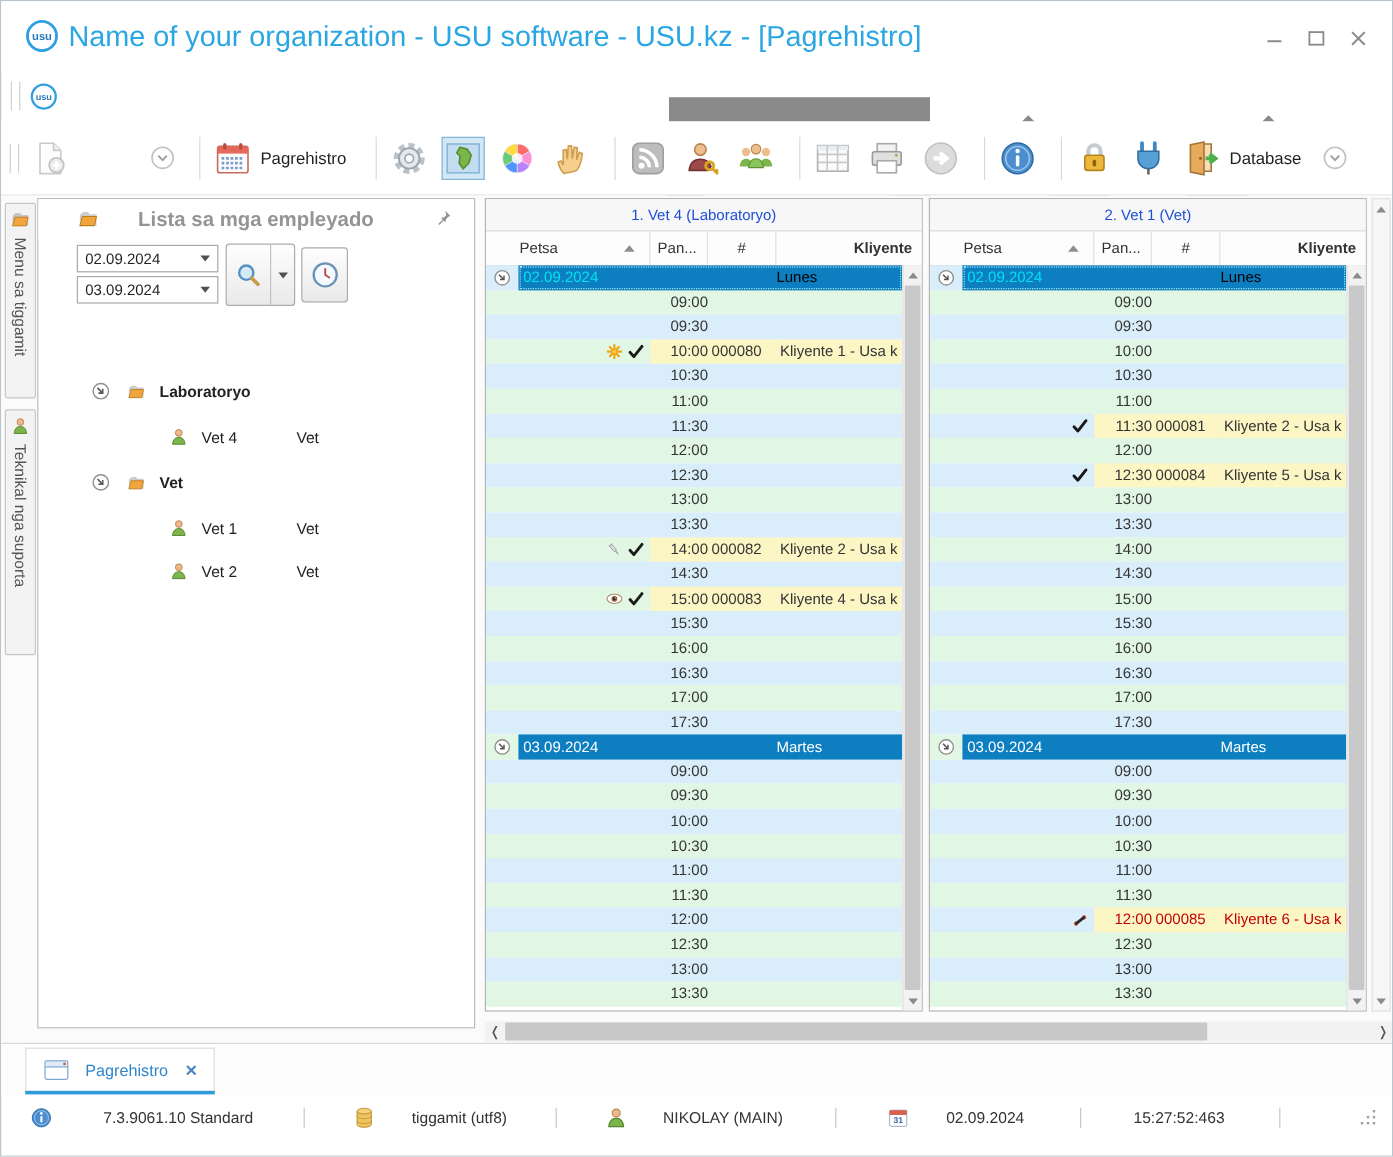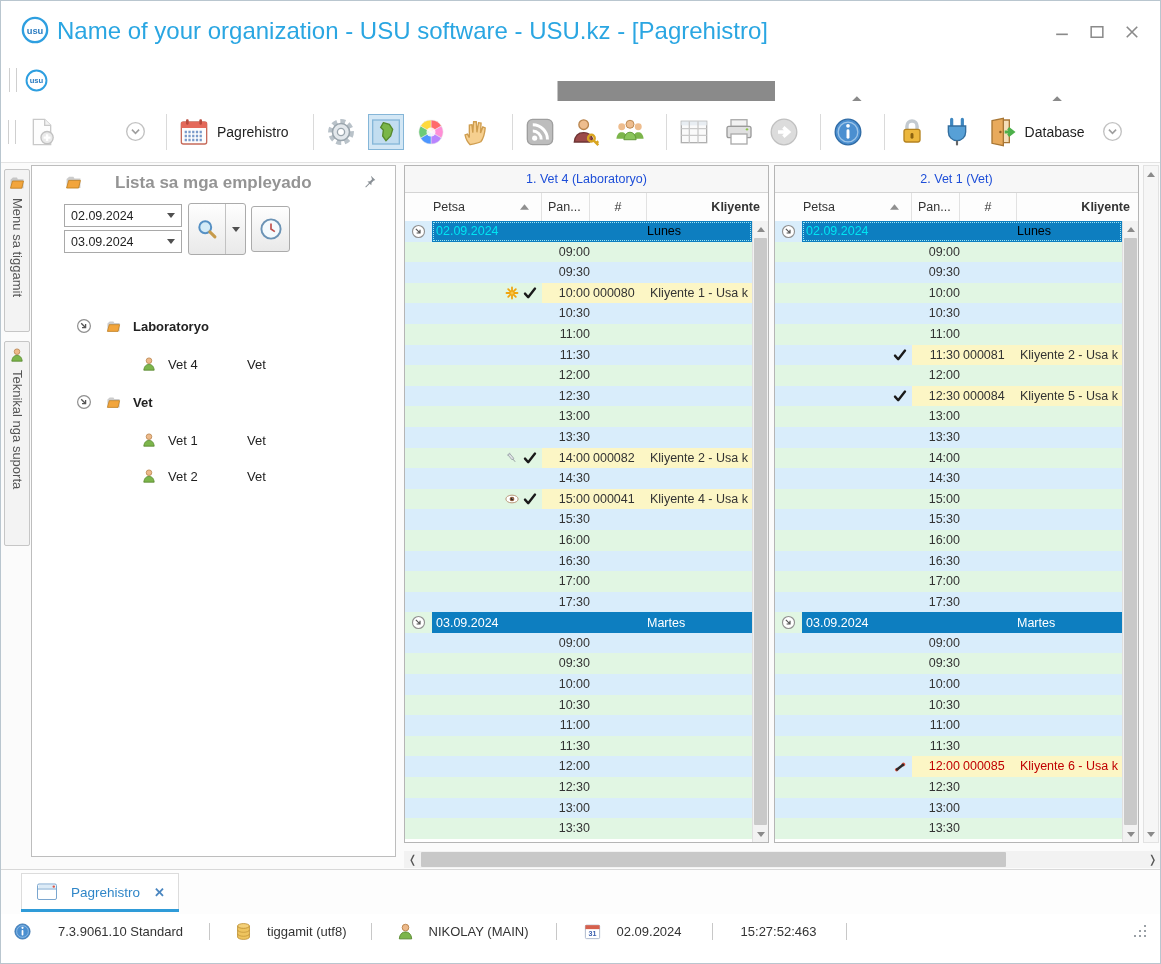--- a/index.html
+++ b/index.html
@@ -93,21 +93,21 @@
   .hs-thumb{height:15px;width:585px;background:#c8c8c8;border-radius:1px;}
   .hs-track{flex:1;}
   
   .tabbar{position:absolute;top:868px;left:0;right:0;height:44px;background:#fdfdfd;border-top:1px solid #d8d8d8;}
   .doc-tab{position:absolute;left:20px;top:3px;width:158px;height:37px;border:1px solid #dcdcdc;border-bottom:none;background:#fff;display:flex;align-items:center;box-sizing:border-box;}
   .doc-tab .wicon{width:24px;height:24px;margin-left:13px;}
   .doc-tab .tab-label{font-size:13.5px;color:#2f86c8;margin-left:12px;}
   .doc-tab .tab-close{margin-left:14px;color:#4a86c0;font-weight:bold;font-size:13px;}
   .tab-underline{position:absolute;left:20px;top:39px;width:158px;height:3px;background:#2f9bd8;}
   
-  .statusbar{position:absolute;top:912px;left:0;right:0;height:36px;display:flex;align-items:center;padding:0 12px;font-size:13px;color:#333;}
+  .statusbar{position:absolute;top:912px;left:12px;right:0;height:36px;display:flex;align-items:center;padding:0 12px;font-size:13px;color:#333;gap:16px;}
   .sb-sep{width:1px;height:17px;background:#c8c8c8;}
   .sb-icon{width:19px;height:19px;}
   .sb-grip{width:16px;height:16px;}
   .spacer{flex:1;}
 </style>
 </head>
 <body>
 
 <div class="window">
 
@@ -626,21 +626,21 @@
                     <circle cx="8.9" cy="7.2" r="0.5" fill="#fff"></circle>
                   </svg>
                 </span>
                 <span class="aicon">
                   <svg viewBox="0 0 14 14" width="100%" height="100%">
                     <path d="M2 7.6l3.2 3.6L12 2.6" fill="none" stroke="#1a1a1a" stroke-width="2.4" stroke-linecap="round" stroke-linejoin="round"></path>
                   </svg>
                 </span>
               </div>
               <div class="tcell appt">15:00</div>
-              <div class="ocell appt">000041</div>
+              <div class="ocell appt">000083</div>
               <div class="ccell appt">Kliyente 4 - Usa k</div>
             </div>
             <div class="srow" style="background: rgb(217, 237, 251);">
               <div class="pcell"></div>
               <div class="tcell">15:30</div>
               <div class="ocell"></div>
               <div class="ccell"></div>
             </div>
             <div class="srow" style="background: rgb(225, 246, 227);">
               <div class="pcell"></div>

